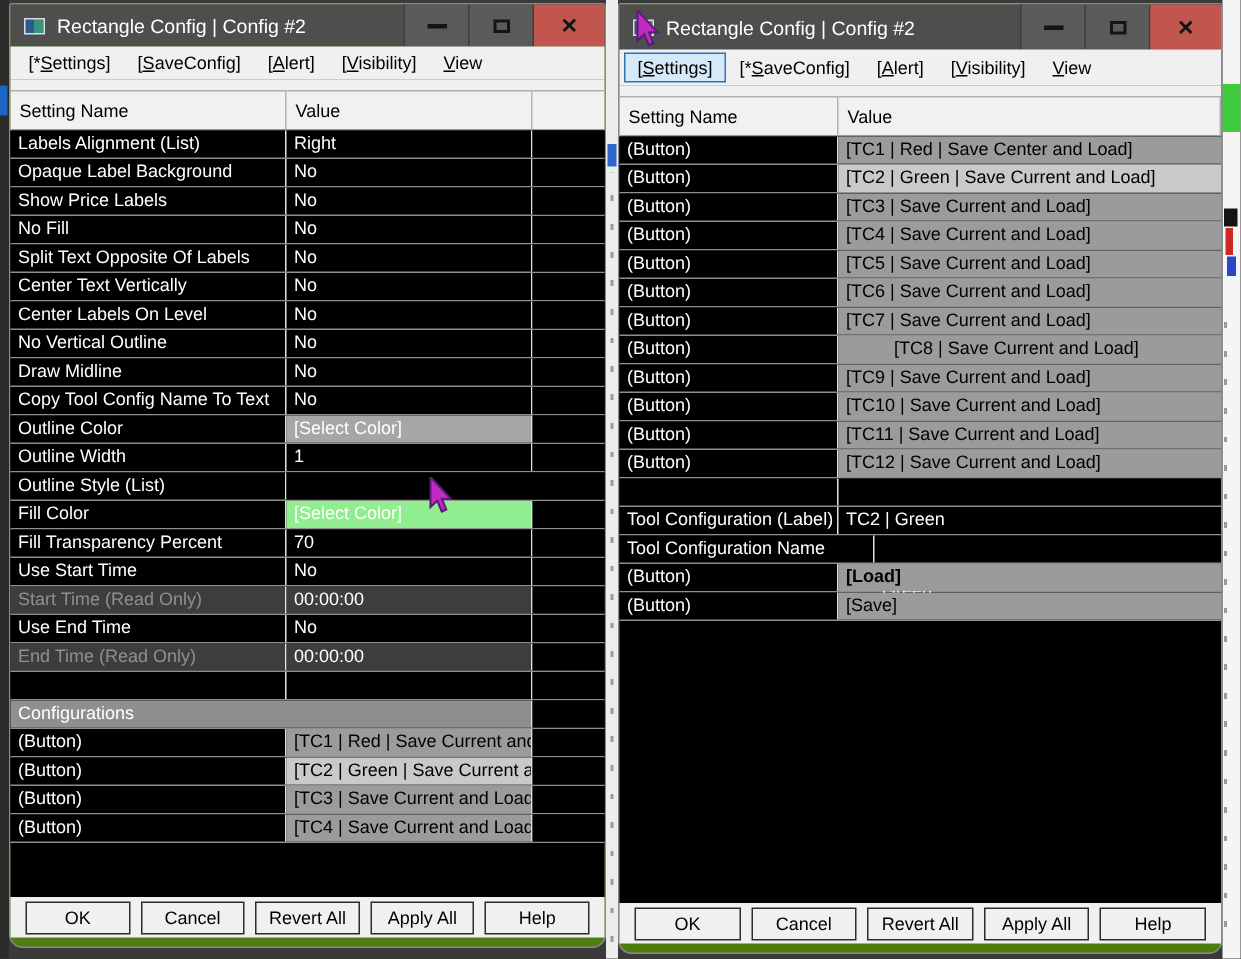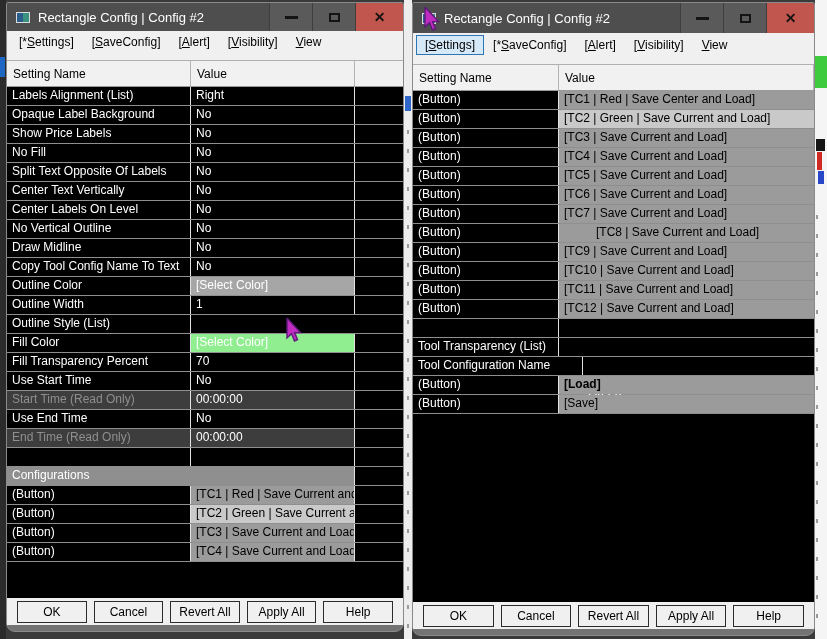--- a/index.html
+++ b/index.html
@@ -19,21 +19,21 @@
     background:repeating-linear-gradient(180deg,transparent 0 15px,#9a9a9a 15px 19px);}
   #bg-right{left:815px;width:12px;background:#f5f5f5;}
   #bg-right .green-block{position:absolute;left:0;top:56px;width:12px;height:32px;background:#3ecb3e;}
   #bg-right .dark-mark{position:absolute;left:1px;top:139px;width:9px;height:12px;background:#151515;}
   #bg-right .red-mark{position:absolute;left:2px;top:152px;width:5px;height:18px;background:#cc2a22;}
   #bg-right .blue-mark2{position:absolute;left:3px;top:171px;width:6px;height:13px;background:#2746c8;}
   #bg-right .ticks{position:absolute;left:1px;top:200px;bottom:10px;width:2px;
     background:repeating-linear-gradient(180deg,transparent 0 15px,#9a9a9a 15px 19px);}
   
   .window{position:absolute;z-index:1;display:flex;flex-direction:column;box-sizing:border-box;
-    background:#737373;border:1px solid #8a8a8a;border-radius:2px 2px 9px 9px;
+    background:#4d7c0f;border:1px solid #8a8a8a;border-radius:2px 2px 9px 9px;
     padding-bottom:6px;}
   #left-window{left:6px;top:2px;width:398px;height:630px;}
   #right-window{left:412px;top:2px;width:403px;height:634px;}
   .titlebar{flex:0 0 28px;background:#4e4e4e;display:flex;align-items:stretch;color:#fff;}
   #right-window .titlebar{flex-basis:30px;}
   .title-icon{width:14px;height:11px;align-self:center;margin:0 8px 0 9px;
     border:1px solid #dcdcdc;box-sizing:border-box;
     background:linear-gradient(90deg,#2b5d8c 0 50%,#3a917f 50% 100%);}
   .title-text{align-self:center;font-size:13px;white-space:nowrap;}
   .caption-buttons{margin-left:auto;display:flex;}
@@ -335,21 +335,22 @@
       </div>
       <div class="row button">
         <div class="cell name-cell vline" style="width: 146px;">(Button)</div>
         <div class="cell value-cell" style="flex: 1 1 0%;">[TC12 | Save Current and Load]</div>
       </div>
       <div class="row blank">
         <div class="cell name-cell vline" style="width: 146px;"></div>
         <div class="cell value-cell" style="flex: 1 1 0%;"></div>
       </div>
       <div class="row normal">
-        <div class="cell name-cell vline" style="width: 146px;">Tool Transparency (List)</div>
+        <div class="cell name-cell vline" style="width: 146px;">Tool Configuration (Label)</div>
+        <div class="cell value-cell" style="flex: 1 1 0%;">TC2 | Green</div>
       </div>
       <div class="row normal">
         <div class="cell name-cell vline" style="width: 170px;">Tool Configuration Name</div>
         <div class="cell value-cell" style="flex: 1 1 0%; margin-top: 28px;">Green</div>
       </div>
       <div class="row button">
         <div class="cell name-cell vline" style="width: 146px;">(Button)</div>
         <div class="cell value-cell" style="flex: 1 1 0%; font-weight: bold;">[Load]</div>
       </div>
       <div class="row button">

